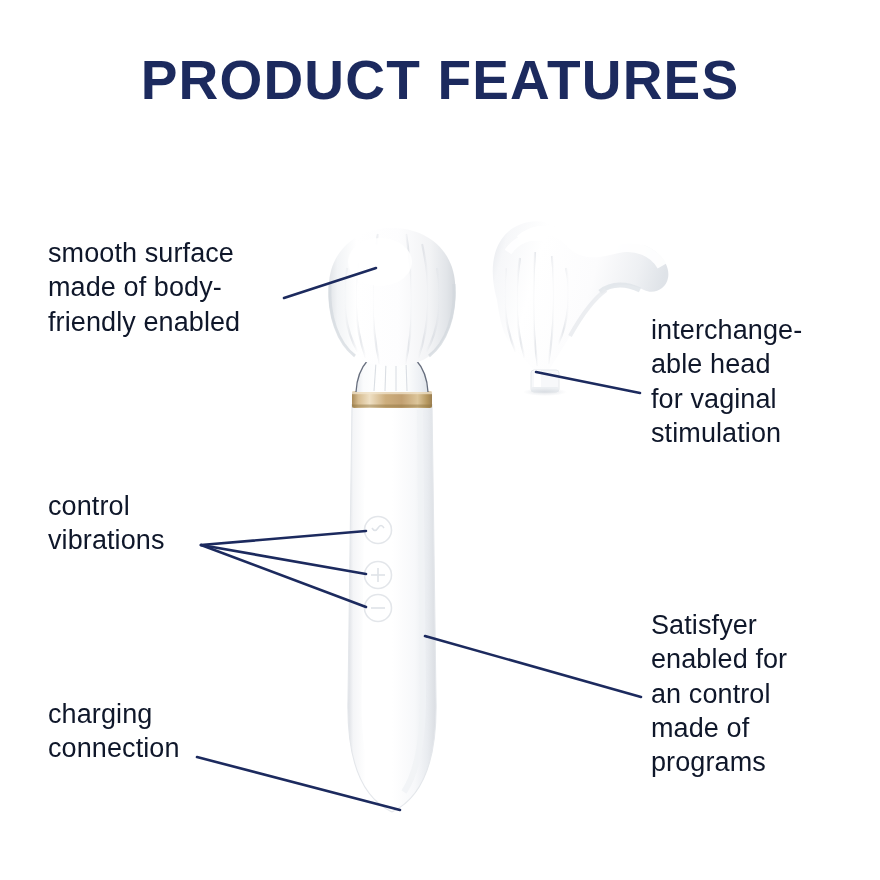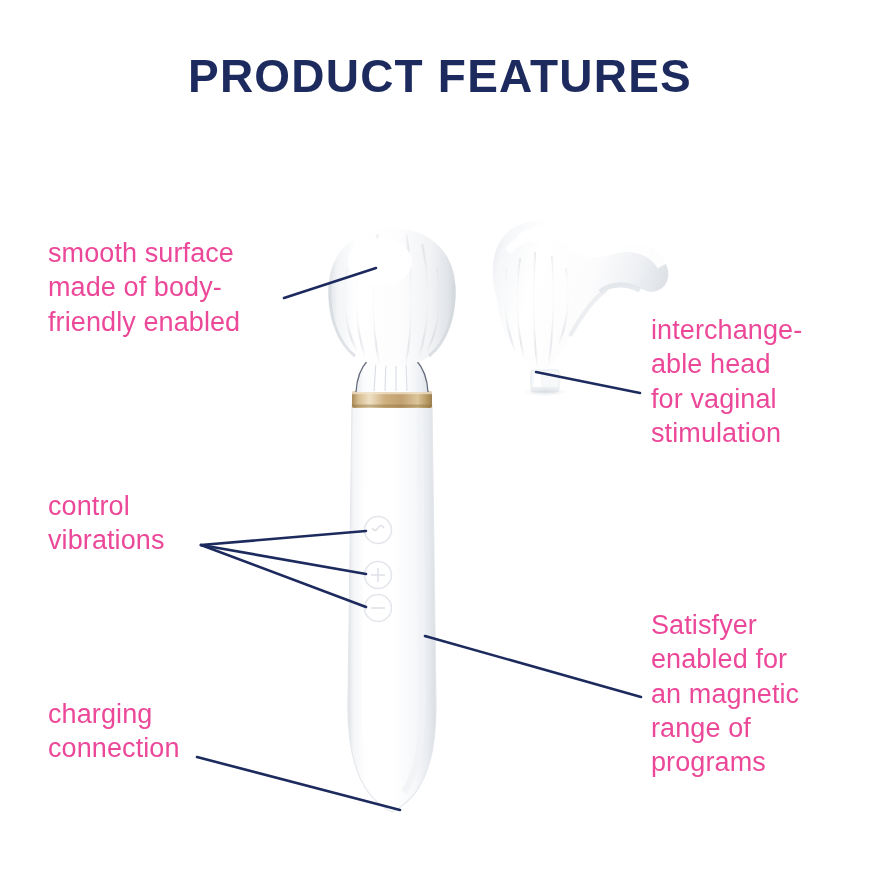--- a/index.html
+++ b/index.html
@@ -20,32 +20,32 @@
   }
 
   
   #title {
     position: absolute;
     left: 0;
     top: 52px;
     width: 880px;
     text-align: center;
     font-family: "Liberation Sans", sans-serif;
-    font-size: 46px;
+    font-size: 55px;
     font-weight: bold;
     letter-spacing: 1.2px;
     color: #1c2a5e;
     line-height: 1.05;
     white-space: nowrap;
   }
 
   
   .callout {
     position: absolute;
-    color: #ec4899;
+    color: #0f172a;
     font-family: "Liberation Sans", sans-serif;
     font-size: 27px;
     line-height: 1.27;
     font-weight: normal;
     letter-spacing: 0.1px;
   }
   .callout .ln { display: block; white-space: pre; }
 
   #lbl-smooth   { left: 48px;  top: 236px; }
   #lbl-control  { left: 48px;  top: 489px; }
@@ -289,18 +289,18 @@
   <div class="callout" id="lbl-inter">
     <span class="ln">interchange-</span>
     <span class="ln">able head</span>
     <span class="ln">for vaginal</span>
     <span class="ln">stimulation</span>
   </div>
 
   <div class="callout" id="lbl-connect">
     <span class="ln">Satisfyer</span>
     <span class="ln">enabled for</span>
-    <span class="ln">an magnetic</span>
-    <span class="ln">range of</span>
+    <span class="ln">an control</span>
+    <span class="ln">made of</span>
     <span class="ln">programs</span>
   </div>
 
 </div>
 
 </body></html>

